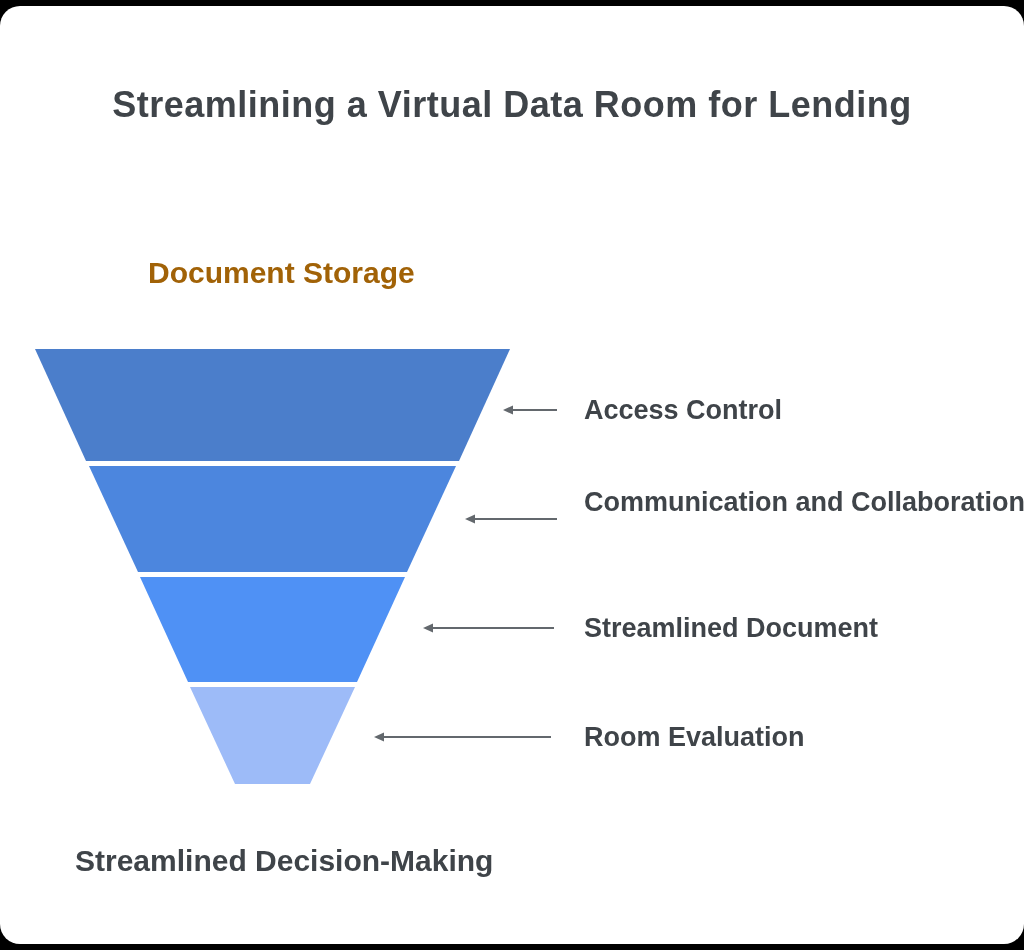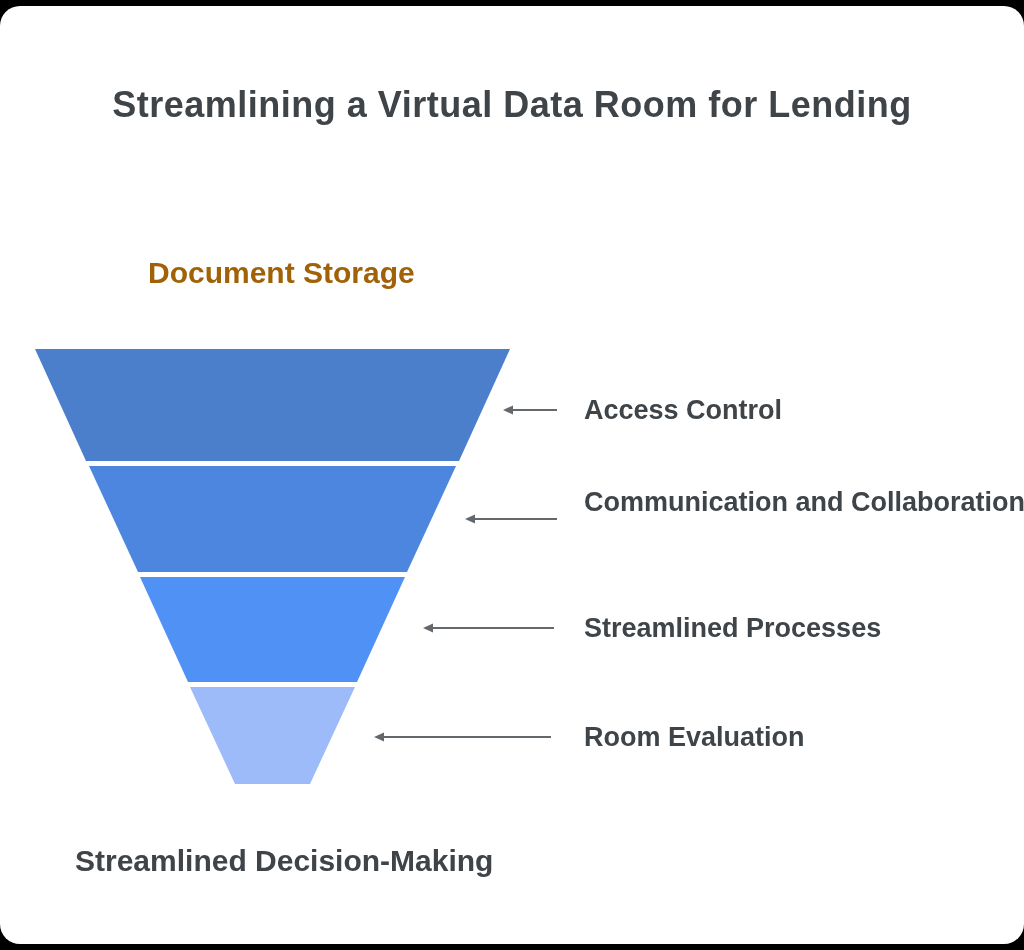--- a/index.html
+++ b/index.html
@@ -92,18 +92,18 @@
         <path d="M423,622 L433,617.5 L433,626.5 Z" fill="#63686d"></path>
       </g>
       <g>
         <line x1="378" y1="731" x2="551" y2="731" stroke="#63686d" stroke-width="2"></line>
         <path d="M374,731 L384,726.5 L384,735.5 Z" fill="#63686d"></path>
       </g>
     </svg>
 
     <div class="stage-label s1">Access Control</div>
     <div class="stage-label s2">Communication and Collaboration</div>
-    <div class="stage-label s3">Streamlined Processes</div>
+    <div class="stage-label s3">Streamlined Document</div>
     <div class="stage-label s4">Room Evaluation</div>
 
     <div class="bottom-label">Streamlined Decision-Making</div>
   </div>
 </div>
 
 </body></html>

